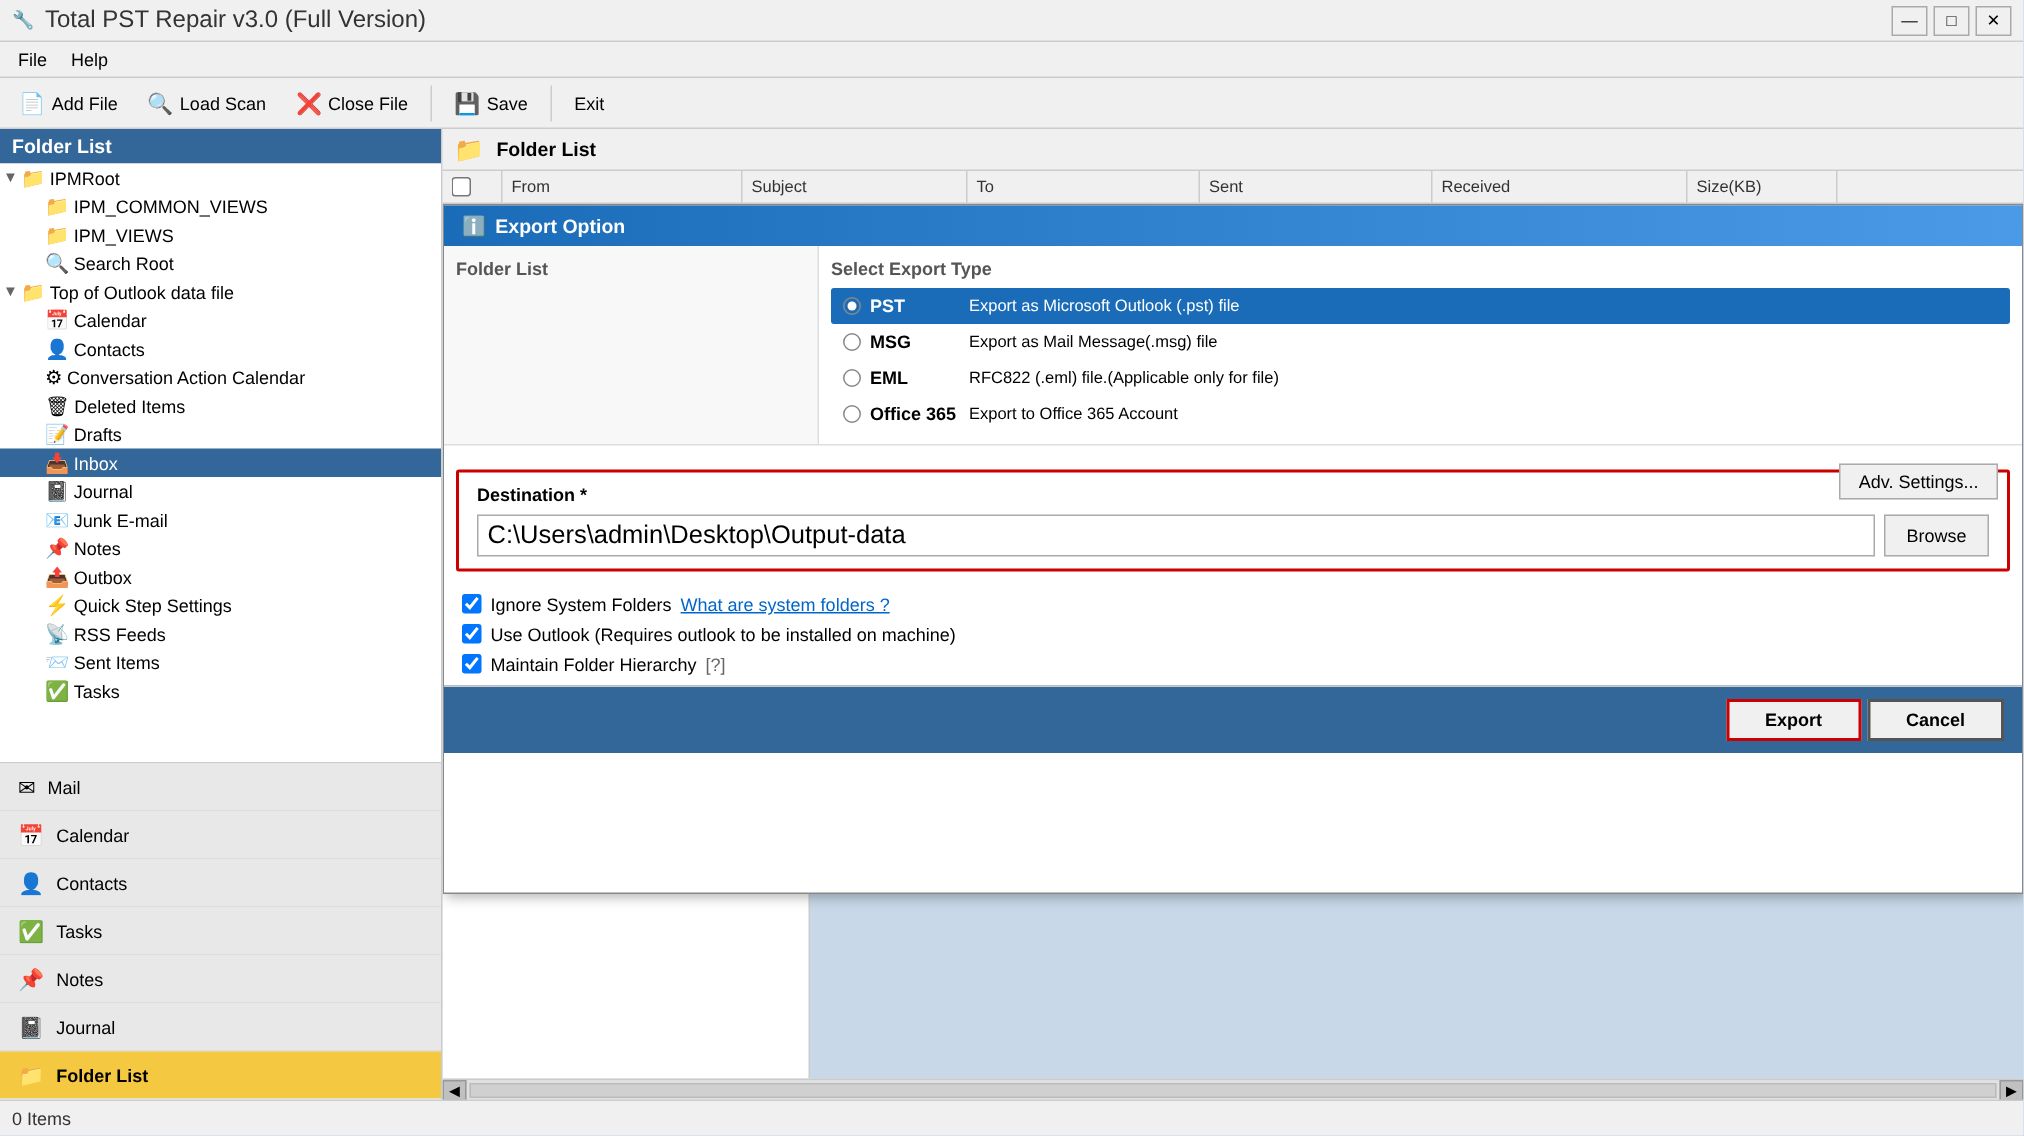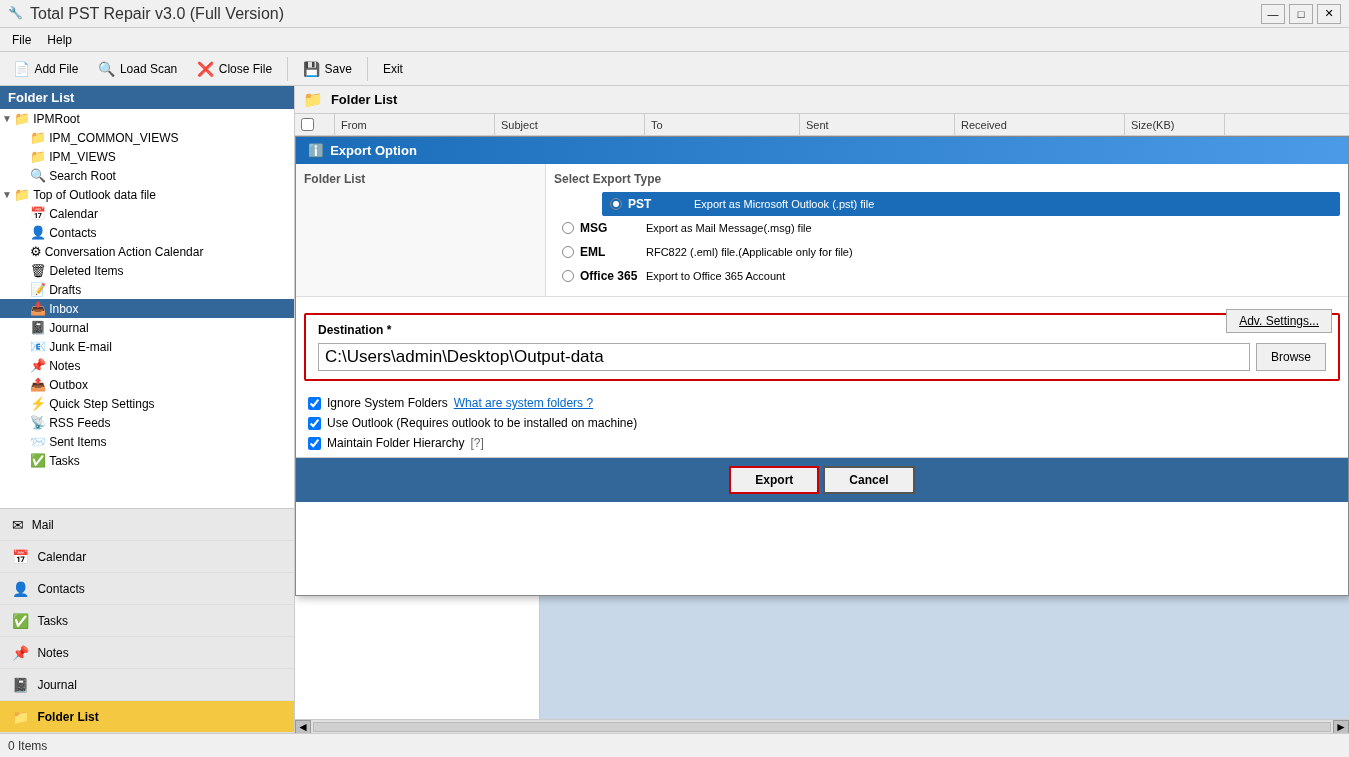--- a/index.html
+++ b/index.html
@@ -213,21 +213,20 @@
       display: flex;
       align-items: center;
       padding: 5px 8px;
       cursor: pointer;
       gap: 6px;
       border-radius: 2px;
     }
     .export-option.selected {
       background: #1a6cb8;
       color: white;
-      margin-left: 48px;
     }
     .export-option-name {
       font-weight: bold;
       font-size: 12px;
       min-width: 60px;
     }
     .export-option-desc {
       font-size: 11px;
     }
     .radio-btn {
@@ -244,21 +243,20 @@
       border-radius: 50%;
     }
     .adv-btn {
       margin: 8px;
       padding: 4px 12px;
       background: #f0f0f0;
       border: 1px solid #aaa;
       cursor: pointer;
       font-size: 12px;
       float: right;
-      text-decoration: underline;
     }
     .dest-section {
       padding: 8px 12px;
       border: 2px solid #cc0000;
       margin: 8px;
       border-radius: 2px;
     }
     .dest-label {
       font-size: 12px;
       font-weight: bold;
@@ -279,30 +277,30 @@
       background: #f0f0f0;
       border: 1px solid #aaa;
       cursor: pointer;
       font-size: 12px;
     }
     .options-section {
       padding: 4px 12px;
     }
     .checkbox-row {
       display: flex;
-      align-items: center;
+      align-items: flex-start;
       gap: 6px;
       padding: 3px 0;
       font-size: 12px;
     }
     .checkbox-row input[type="checkbox"] { cursor: pointer; }
     .link-text { color: #0066cc; text-decoration: underline; cursor: pointer; }
     .dialog-footer {
       display: flex;
-      justify-content: center;
+      justify-content: flex-end;
       gap: 4px;
       padding: 8px 12px;
       background: #336699;
       border-top: 1px solid #ccc;
     }
     .footer-btn {
       padding: 5px 24px;
       background: #f0f0f0;
       border: 2px solid #555;
       cursor: pointer;

